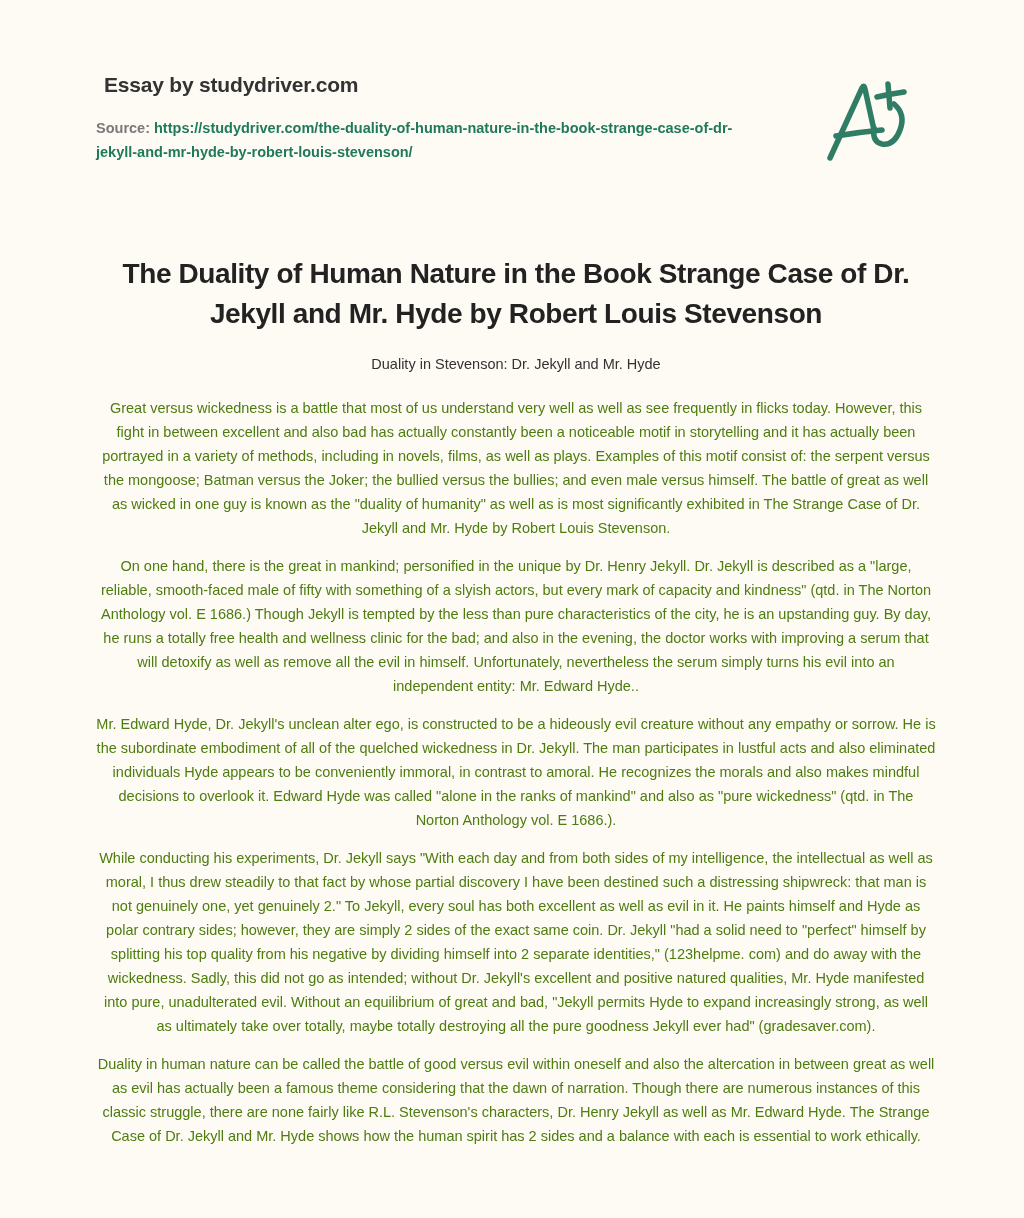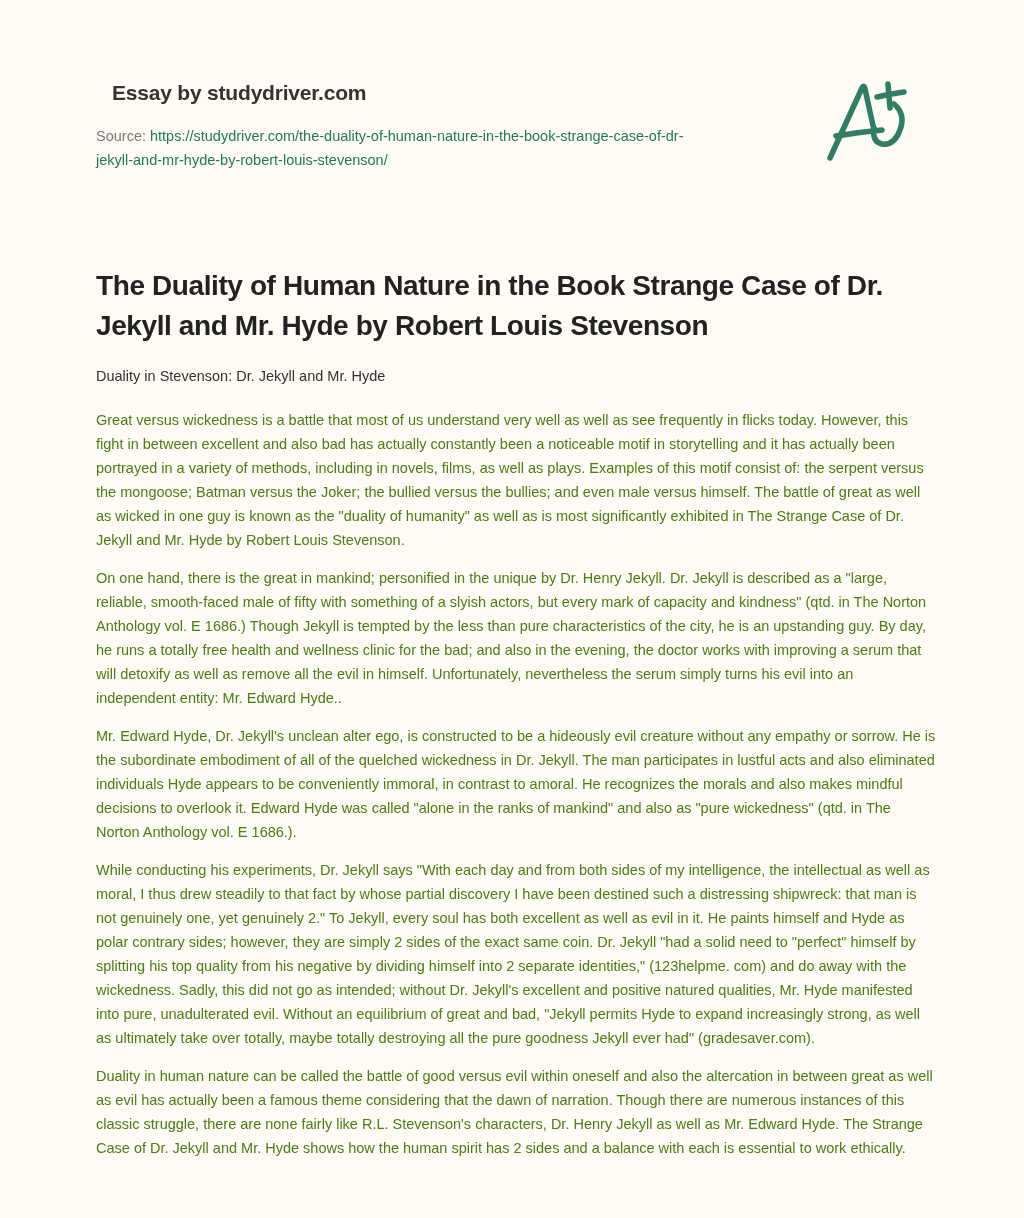--- a/index.html
+++ b/index.html
@@ -18,46 +18,48 @@
     .header {
       position: absolute;
       left: 96px;
       top: 62px;
       width: 700px;
     }
     .site-title {
       font-size: 21px;
       font-weight: bold;
       color: #333333;
-      margin: 16px;
+      margin: 8px;
       line-height: 30px;
       letter-spacing: -0.2px;
     }
     .source {
       margin-top: 16px;
       font-size: 14.5px;
       line-height: 24px;
       color: #7a7a7a;
+      font-weight: bold;
     }
     .source a {
       color: #1f7a5c;
       text-decoration: none;
     }
     .logo {
       position: absolute;
       left: 820px;
       top: 70px;
       width: 110px;
       height: 100px;
     }
     .article {
       position: absolute;
       left: 96px;
-      top: 266px;
+      top: 254px;
       width: 840px;
+      text-align: center;
     }
     .article-title {
       font-size: 28px;
       font-weight: bold;
       color: #222222;
       line-height: 40px;
       margin: 0 0 18px 0;
       letter-spacing: -0.4px;
     }
     .subtitle {

